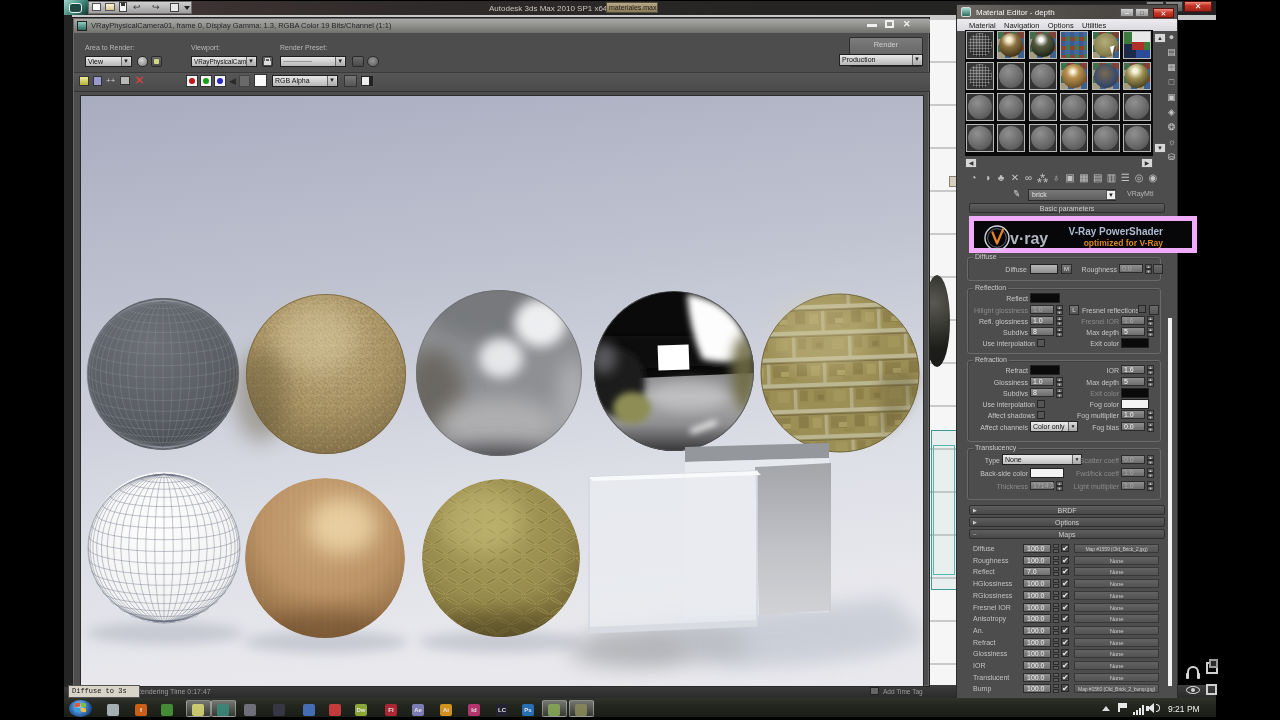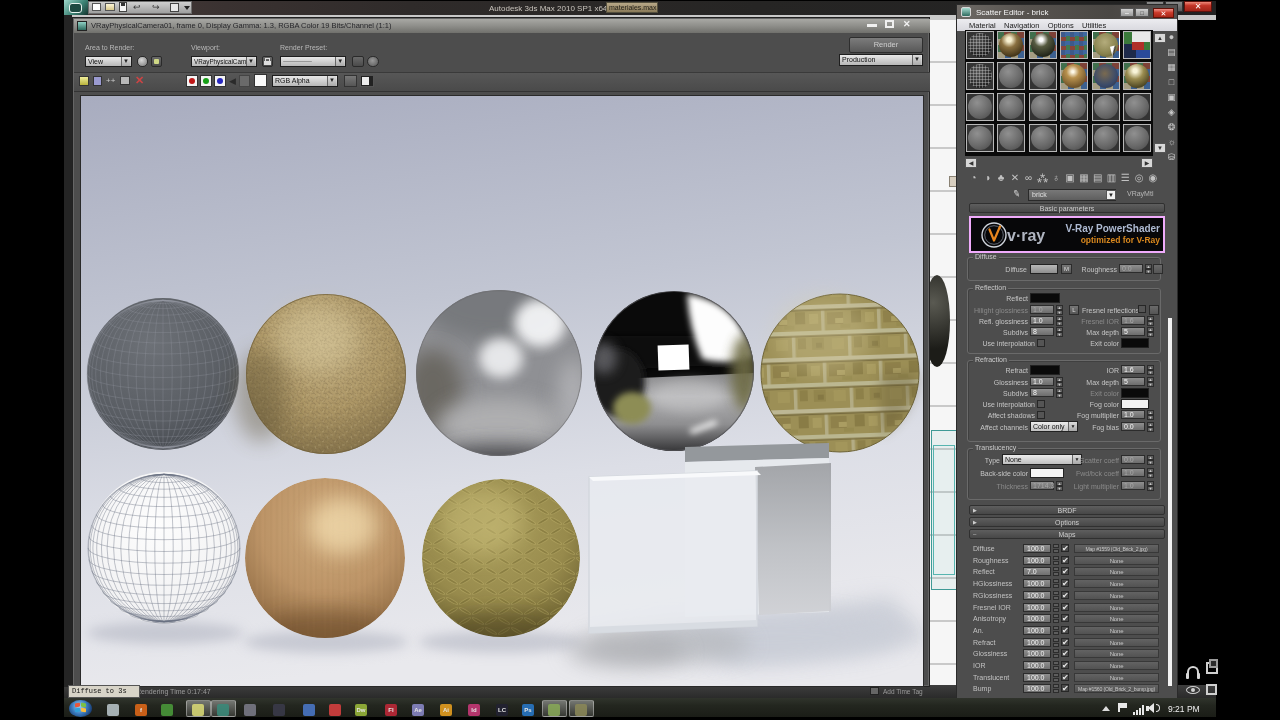--- a/index.html
+++ b/index.html
@@ -79,21 +79,21 @@
   <div class="abs" style="left:81px;top:41px;width:5px;height:5px;background:#cfd885;border-radius:1px"></div>
   <div class="abs txt" style="left:118px;top:26px">Viewport:</div>
   <div class="abs drop" style="left:118px;top:38px;width:66px;height:11px;font-size:6.3px;line-height:9.5px">VRayPhysicalCam<span class="ar">▼</span></div>
   <div class="abs btn" style="left:189px;top:38px;width:11px;height:11px"></div>
   <div class="abs" style="left:192px;top:40px;width:5px;height:3px;border:1px solid #ddd;border-bottom:none"></div>
   <div class="abs" style="left:191px;top:43px;width:7px;height:4px;background:#ddd"></div>
   <div class="abs txt" style="left:207px;top:26px">Render Preset:</div>
   <div class="abs drop" style="left:207px;top:38px;width:66px;height:11px;color:#555;font-size:6px;letter-spacing:-.5px">-------------------<span class="ar">▼</span></div>
   <div class="abs btn" style="left:279px;top:38px;width:12px;height:11px"></div>
   <div class="abs btn" style="left:294px;top:38px;width:12px;height:11px;border-radius:6px;background:radial-gradient(circle at 45% 40%,#999,#555)"></div>
-  <div class="abs" style="left:776px;top:19px;width:74px;height:16px;background:linear-gradient(#7c7c7c,#585858);border:1px solid #2e2e2e;border-radius:2px;color:#cfcfcf;font-size:7.5px;line-height:13px;text-align:center">Render</div>
+  <div class="abs" style="left:776px;top:19px;width:74px;height:30px;background:linear-gradient(#7c7c7c,#585858);border:1px solid #2e2e2e;border-radius:2px;color:#cfcfcf;font-size:7.5px;line-height:13px;text-align:center">Render</div>
   <div class="abs drop" style="left:766px;top:36px;width:84px;height:12px">Production<span class="ar">▼</span></div>
 
   <div class="abs" style="left:1px;top:54px;width:856px;height:20px;background:linear-gradient(#575757,#4a4a4a);border-top:1px solid #3a3a3a;border-bottom:1px solid #333"></div>
   <div class="abs" style="left:6px;top:58px;width:10px;height:10px;background:linear-gradient(#f0ee9a,#b8b23c);border:1px solid #333"></div>
   <div class="abs" style="left:20px;top:58px;width:9px;height:10px;background:#9a9ad0;border:1px solid #333"></div>
   <div class="abs" style="left:33px;top:59px;color:#ccc;font-size:8px;line-height:8px">++</div>
   <div class="abs" style="left:47px;top:58px;width:10px;height:9px;background:#b8b8b8;border:1px solid #333"></div>
   <div class="abs" style="left:62px;top:56px;color:#c44;font-size:11px;font-weight:bold;line-height:12px">✕</div>
 
   <div class="abs" style="left:113px;top:57px;width:12px;height:12px;background:#f4f4f4;border:1px solid #333"></div>
@@ -413,21 +413,21 @@
         <ellipse cx="420" cy="540" rx="66" ry="24" fill="#463d1c" opacity="0.5" filter="url(#blur10)"></ellipse>
       </g>
     </svg>
   </div>
 </div>
 
 <div class="abs" id="me" style="left:956px;top:4px;width:222px;height:695px;background:#4d4d4d;border:1px solid #2a2a2a">
 
   <div class="abs" style="left:0;top:0;width:220px;height:14px;background:linear-gradient(90deg,#6e6a66,#57534f 30%,#4a4744 70%,#555150)"></div>
   <div class="abs" style="left:4px;top:2px;width:10px;height:10px;background:linear-gradient(#a8ddd2,#2e6a5e);border:1px solid #d8d8d8;border-radius:2px"></div>
-  <div class="abs" style="left:19px;top:3px;color:#f4f4f4;font-size:8px;white-space:nowrap">Scatter Editor - brick</div>
+  <div class="abs" style="left:19px;top:3px;color:#f4f4f4;font-size:8px;white-space:nowrap">Material Editor - depth</div>
   <div class="abs" style="left:163px;top:3px;width:14px;height:9px;background:linear-gradient(#cfcfcf,#9a9a9a);border:1px solid #555;color:#fff;font-size:7px;line-height:7px;text-align:center">–</div>
   <div class="abs" style="left:178px;top:3px;width:14px;height:9px;background:linear-gradient(#cfcfcf,#9a9a9a);border:1px solid #555;color:#333;font-size:6px;line-height:8px;text-align:center">□</div>
   <div class="abs" style="left:196px;top:3px;width:21px;height:10px;background:linear-gradient(#f0938a,#cc3a2a 45%,#a82618);border:1px solid #641208;color:#fff;font-size:7px;line-height:9px;text-align:center">✕</div>
 
   <div class="abs" style="left:0;top:14px;width:220px;height:12px;background:linear-gradient(#ececf0,#d8d8de)"></div>
   <div class="abs" style="left:12px;top:16px;color:#1a1a1a;font-size:7.5px">Material&nbsp;&nbsp;&nbsp;&nbsp;Navigation&nbsp;&nbsp;&nbsp;&nbsp;Options&nbsp;&nbsp;&nbsp;&nbsp;Utilities</div>
 
   <div class="abs" id="slots" style="left:8px;top:25px;width:188px;height:126px;background:#0a0a0a">
       <div style="position: absolute; left: 1px; top: 1px; width: 28px; height: 28px; border: 1px solid rgb(184, 184, 184); background: rgb(51, 51, 51); overflow: hidden;">
         <div style="position: absolute; left: 1px; top: 1px; width: 24px; height: 24px; border-radius: 50%; background: radial-gradient(circle at 40% 35%, rgb(82, 82, 82), rgb(30, 30, 30) 70%);"></div>
@@ -552,21 +552,21 @@
     </div>
 
   <div class="abs" style="left:56px;top:184px;width:10px;height:10px;color:#ddd;font-size:9px;transform:rotate(10deg)">✎</div>
   <div class="abs" style="left:71px;top:184px;width:88px;height:12px;background:linear-gradient(#787878,#5e5e5e);border:1px solid #2a2a2a;color:#e0e0e0;font-size:7px;line-height:10px;padding-left:3px">brick</div>
   <div class="abs" style="left:149px;top:185px;width:10px;height:10px;background:#f0f0f0;border:1px solid #555;color:#222;font-size:6px;text-align:center;line-height:9px">▼</div>
   <div class="abs" style="left:170px;top:185px;color:#b8b8b8;font-size:7px">VRayMtl</div>
 </div>
 
 <div class="abs rolh" style="top:203px">Basic parameters</div>
 
-<div class="abs" style="left:969px;top:216px;width:196px;height:37px;background:#070709;border:2px solid #f0abfc">
+<div class="abs" style="left:969px;top:216px;width:228px;height:37px;background:#070709;border:5px solid #f0abfc">
   <svg width="194" height="35">
     <circle cx="23" cy="17" r="12" fill="none" stroke="#cfd4dc" stroke-width="1.4"></circle>
     <circle cx="23" cy="17" r="9.3" fill="none" stroke="#8a92a2" stroke-width="0.7"></circle>
     <path d="M18.5 11.5 L23 22.5 L29 8.5" fill="none" stroke="#e8861e" stroke-width="2.2" stroke-linecap="round" stroke-linejoin="round"></path>
     <text x="36" y="23" font-family="Liberation Serif,serif" font-size="16" fill="#b0b5c1" font-weight="bold">v·ray</text>
     <text x="189" y="14" text-anchor="end" font-family="Liberation Sans,sans-serif" font-size="10" font-weight="bold" fill="#aebad2">V-Ray PowerShader</text>
     <text x="189" y="25" text-anchor="end" font-family="Liberation Sans,sans-serif" font-size="8.5" font-weight="bold" fill="#d8871e">optimized for V-Ray</text>
   </svg>
 </div>
 <div id="params">

